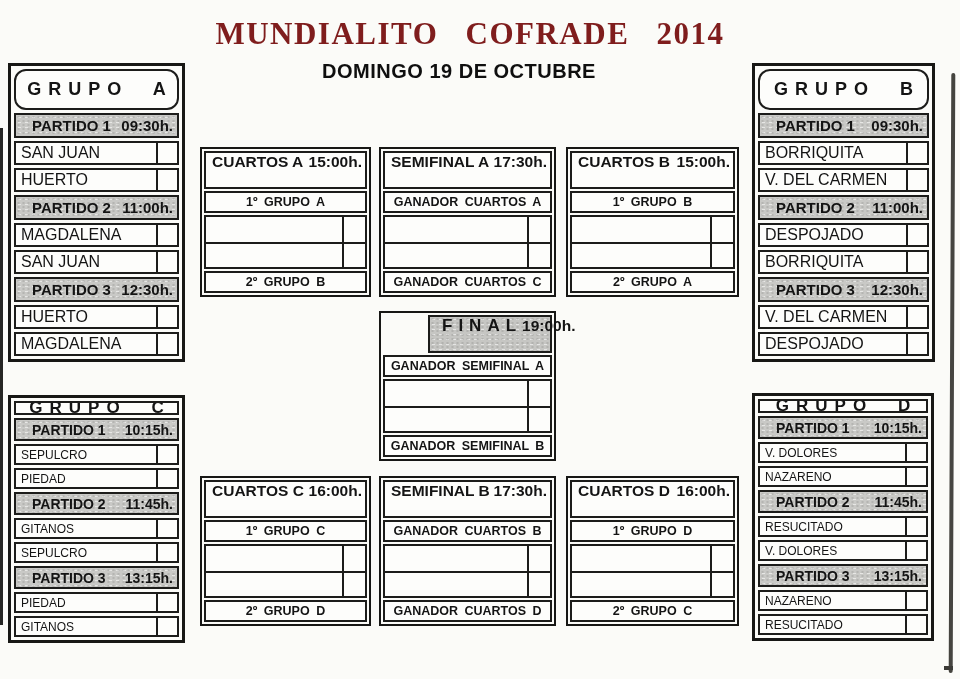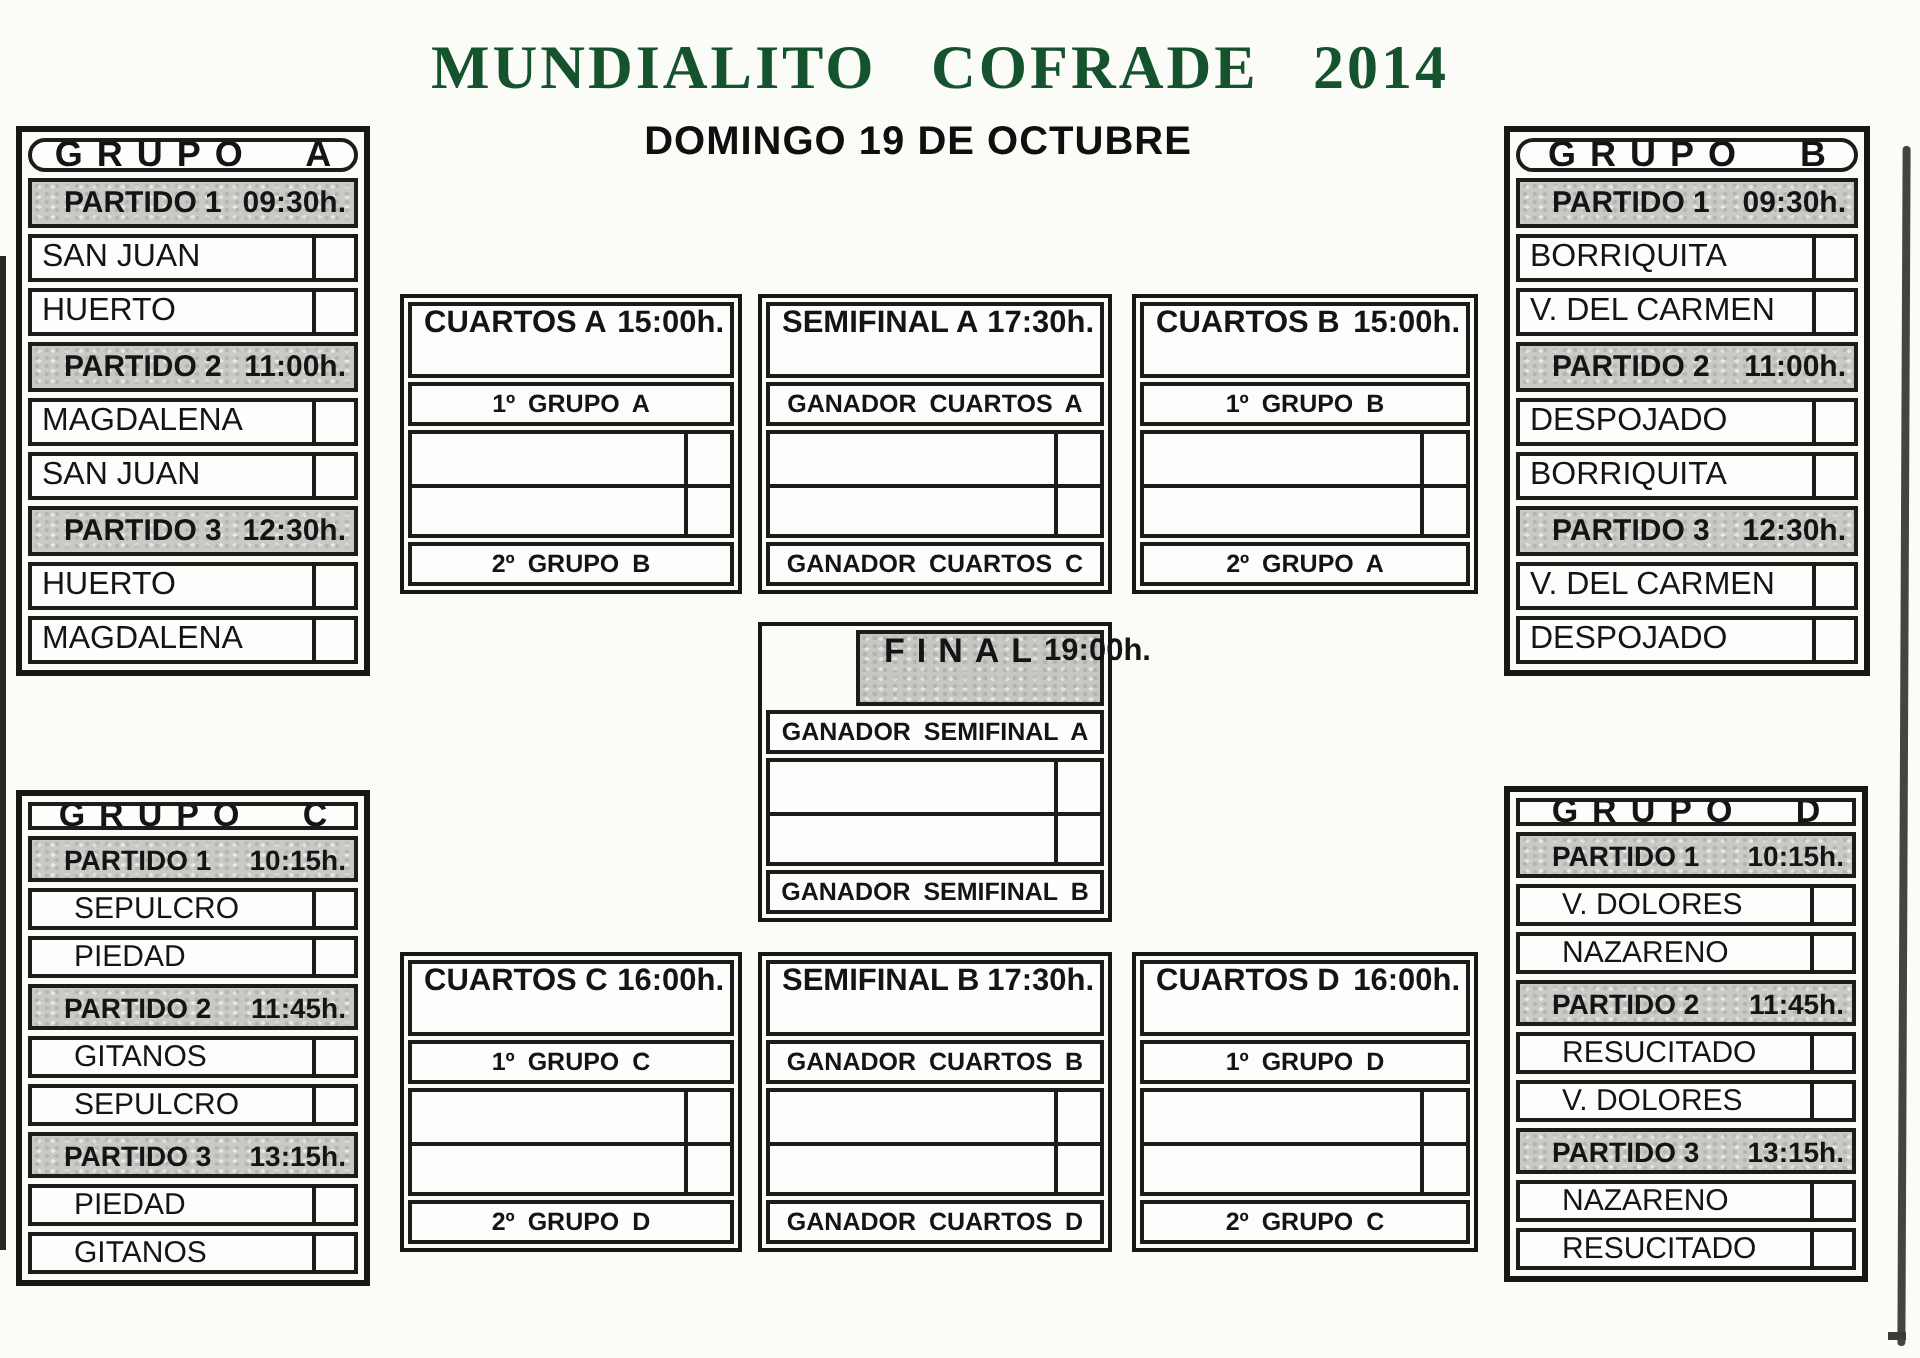--- a/index.html
+++ b/index.html
@@ -6,51 +6,51 @@
   html,body { width:960px; height:679px; }
   body {
     position:relative; overflow:hidden;
     background:#fbfbf8;
     font-family:"Liberation Sans", sans-serif;
     color:#141414;
   }
   .title {
     position:absolute; top:16px; left:0; width:940px; text-align:center;
     font-family:"Liberation Serif", serif; font-weight:700;
-    font-size:31px; letter-spacing:1.5px; word-spacing:18px; color:#14532d;
+    font-size:31px; letter-spacing:1.5px; word-spacing:18px; color:#7f1d1d;
   }
   .subtitle {
     position:absolute; top:60px; left:0; width:918px; text-align:center;
     font-size:20px; font-weight:700; letter-spacing:0.5px; color:#0f0f0f;
   }
   
   .group {
     position:absolute; border:3px solid #171715; background:#fbfbf8;
     padding:3px; display:flex; flex-direction:column; gap:3px;
   }
   .row {
     border:2px solid #1c1c1a; background:#fdfdfb;
     display:flex; align-items:center; flex:none; overflow:hidden; white-space:nowrap;
   }
   .g-title { justify-content:center; font-weight:700; letter-spacing:7px; word-spacing:13px; padding-left:7px; }
-  .size-ab .g-title { height:17px; font-size:18px;border-radius:12px; }
+  .size-ab .g-title { height:41px; font-size:18px;border-radius:12px; }
   .size-cd .g-title { height:14px; font-size:17px; }
   .g-partido {
     font-weight:700; justify-content:space-between; padding:0 4px 0 16px;
     background-color:#c9c9c6;
     background-image:
       radial-gradient(rgba(0,0,0,0.10) 1px, transparent 1.4px),
       radial-gradient(rgba(255,255,255,0.55) 1px, transparent 1.4px);
     background-size:5px 4px, 7px 5px;
   }
   .size-ab .g-partido { height:25px; font-size:15px; }
   .size-cd .g-partido { height:23px; font-size:14px; }
   .g-team { justify-content:space-between; padding:0; }
   .size-ab .g-team { height:24px; font-size:16px; }
-  .size-cd .g-team { height:21px; font-size:15px;padding-left:16px; }
+  .size-cd .g-team { height:21px; font-size:12px; }
   .g-team .team-name { padding-left:5px; }
   .score { border-left:2px solid #1c1c1a; width:21px; align-self:stretch; flex:none; background:#fdfdfb; }
   
   .bracket {
     position:absolute; border:2px solid #171715; background:#fbfbf8;
     padding:2px; display:flex; flex-direction:column; gap:2px;
   }
   .b-header {
     border:2px solid #1c1c1a; height:38px; background:#fdfdfb;
     display:flex; justify-content:space-between; align-items:center;

